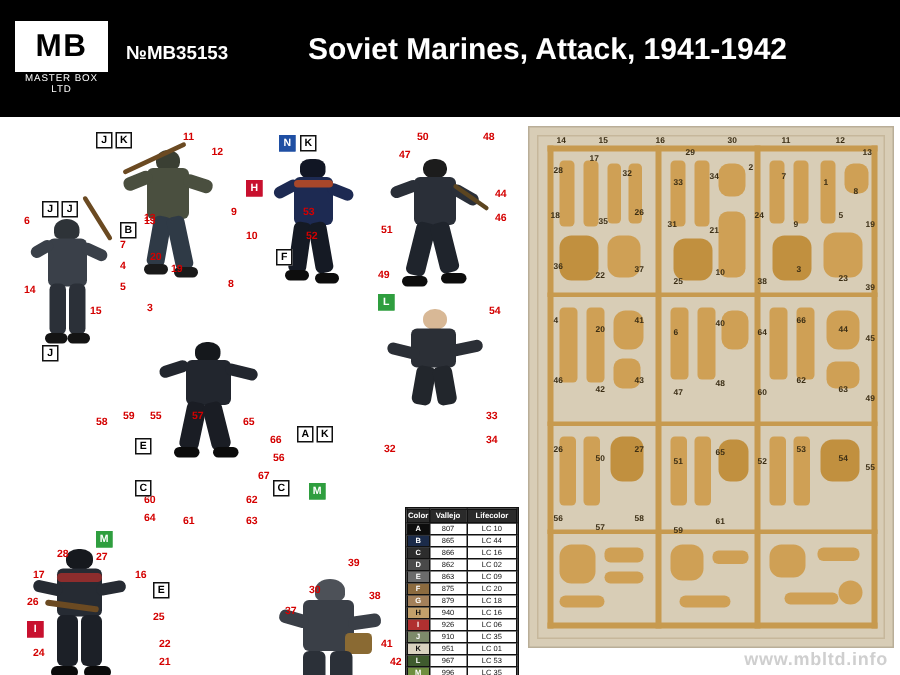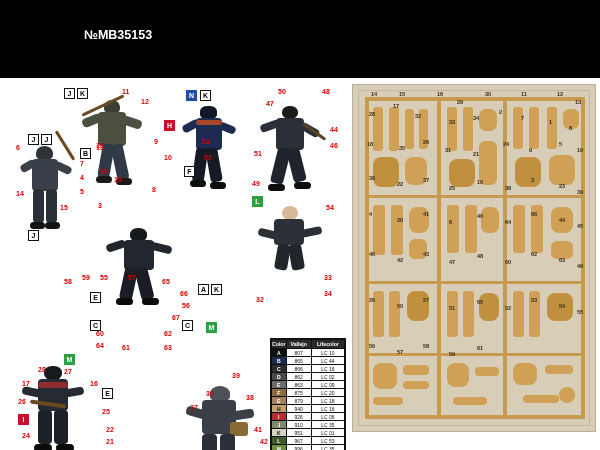--- a/index.html
+++ b/index.html
@@ -45,21 +45,27 @@
   .ctable td.code{font-weight:bold;color:#fff;font-size:5px;}
 
   .watermark{position:absolute;right:8px;bottom:4px;color:#cfcfcf;font-size:12px;font-weight:bold;letter-spacing:.5px;}
 </style>
 </head>
 <body>
 
 <div class="sheet">
 
   <div class="header">
+    <div class="logo">
+      <div class="logo-box"></div>
+      <div class="logo-mb">MB</div>
+      <div class="logo-sub">MASTER BOX LTD</div>
+    </div>
     <div class="kitno">№MB35153</div>
+    <div class="title1">Soviet Marines, Attack, 1941-1942</div>
   </div>
 
   <div class="leftpanel">
 
     <div class="fig" style="left:70px;top:10px;width:90px;height:110px;">
       <div class="fg" style="left:30px;top:8px;width:16px;height:14px;background:#3a3f33;border-radius:50% 50% 40% 40%;"></div>
       <div class="fg" style="left:24px;top:20px;width:28px;height:34px;background:#4a4f3f;"></div>
       <div class="fg" style="left:8px;top:24px;width:20px;height:9px;background:#4a4f3f;transform:rotate(-22deg);"></div>
       <div class="fg" style="left:48px;top:26px;width:20px;height:9px;background:#4a4f3f;transform:rotate(18deg);"></div>
       <div class="fg" style="left:26px;top:52px;width:12px;height:34px;background:#2f3a46;transform:rotate(10deg);"></div>
@@ -436,13 +442,14 @@
         <div class="pnum" style="left: 206px; top: 218px;">54</div>
         <div class="pnum" style="left: 224px; top: 224px;">55</div>
         <div class="pnum" style="left: 16px; top: 258px;">56</div>
         <div class="pnum" style="left: 44px; top: 264px;">57</div>
         <div class="pnum" style="left: 70px; top: 258px;">58</div>
         <div class="pnum" style="left: 96px; top: 266px;">59</div>
         <div class="pnum" style="left: 124px; top: 260px;">61</div>
       </div>
   </div>
 
+  <div class="watermark">www.mbltd.info</div>
 </div>
 
 </body></html>

